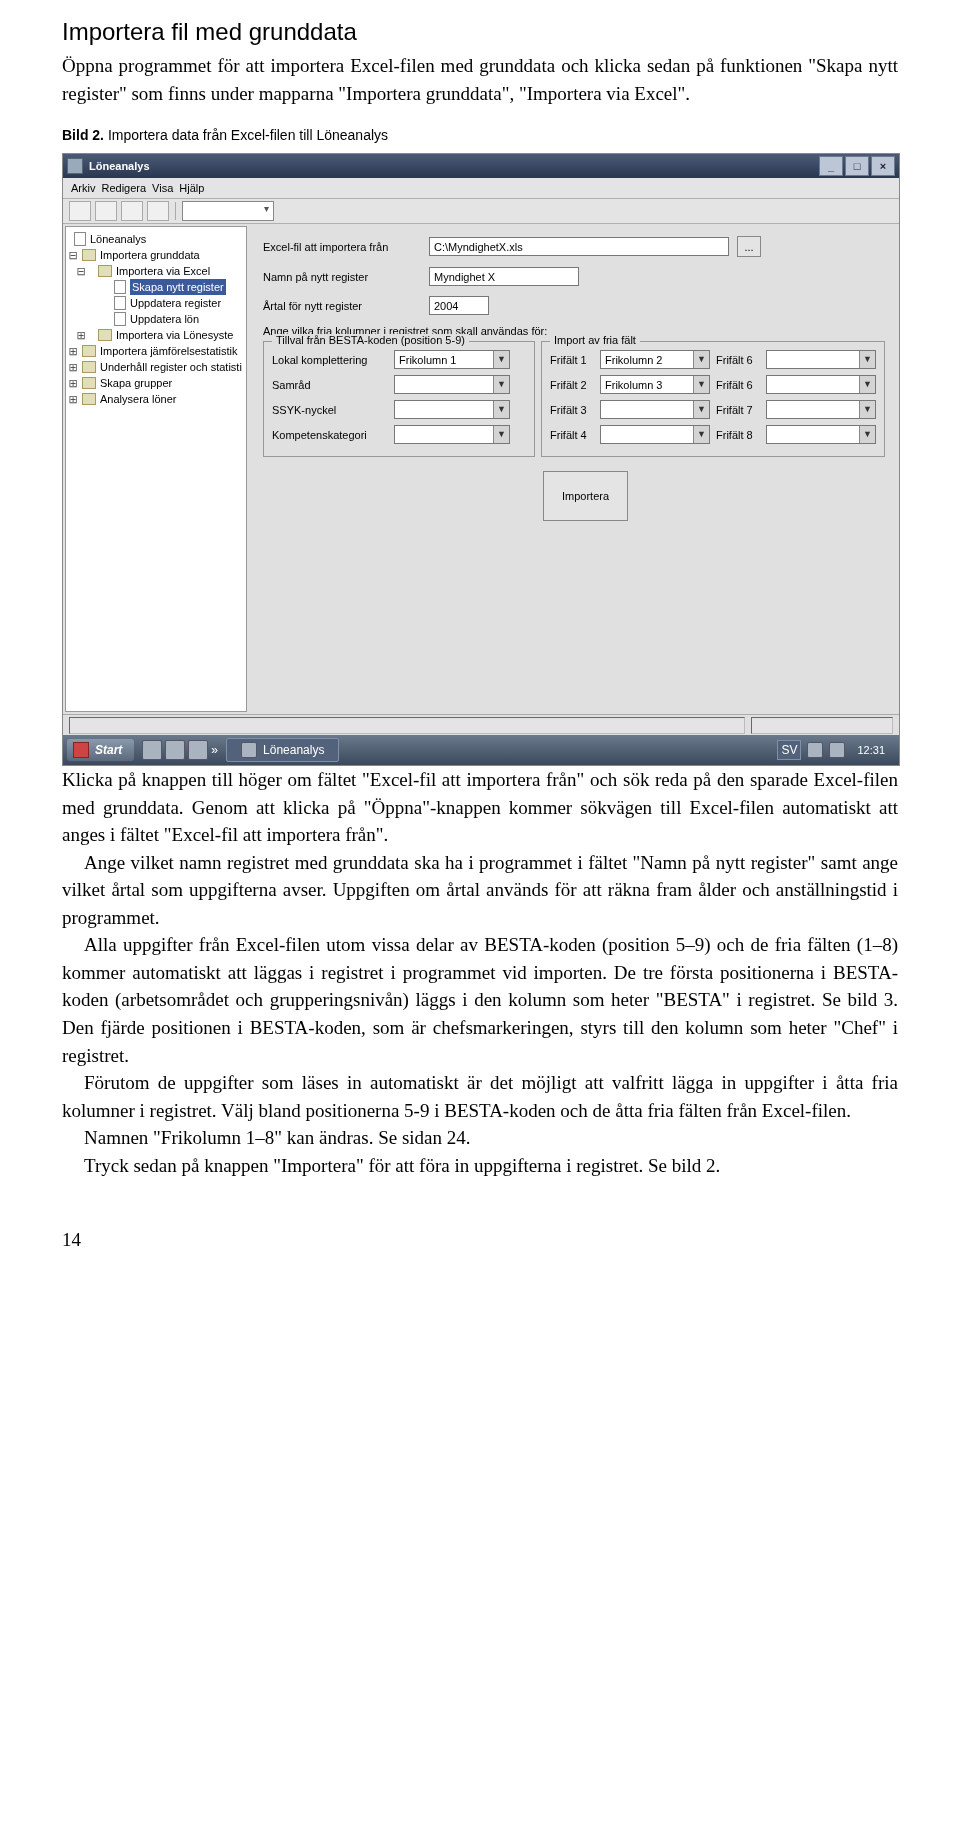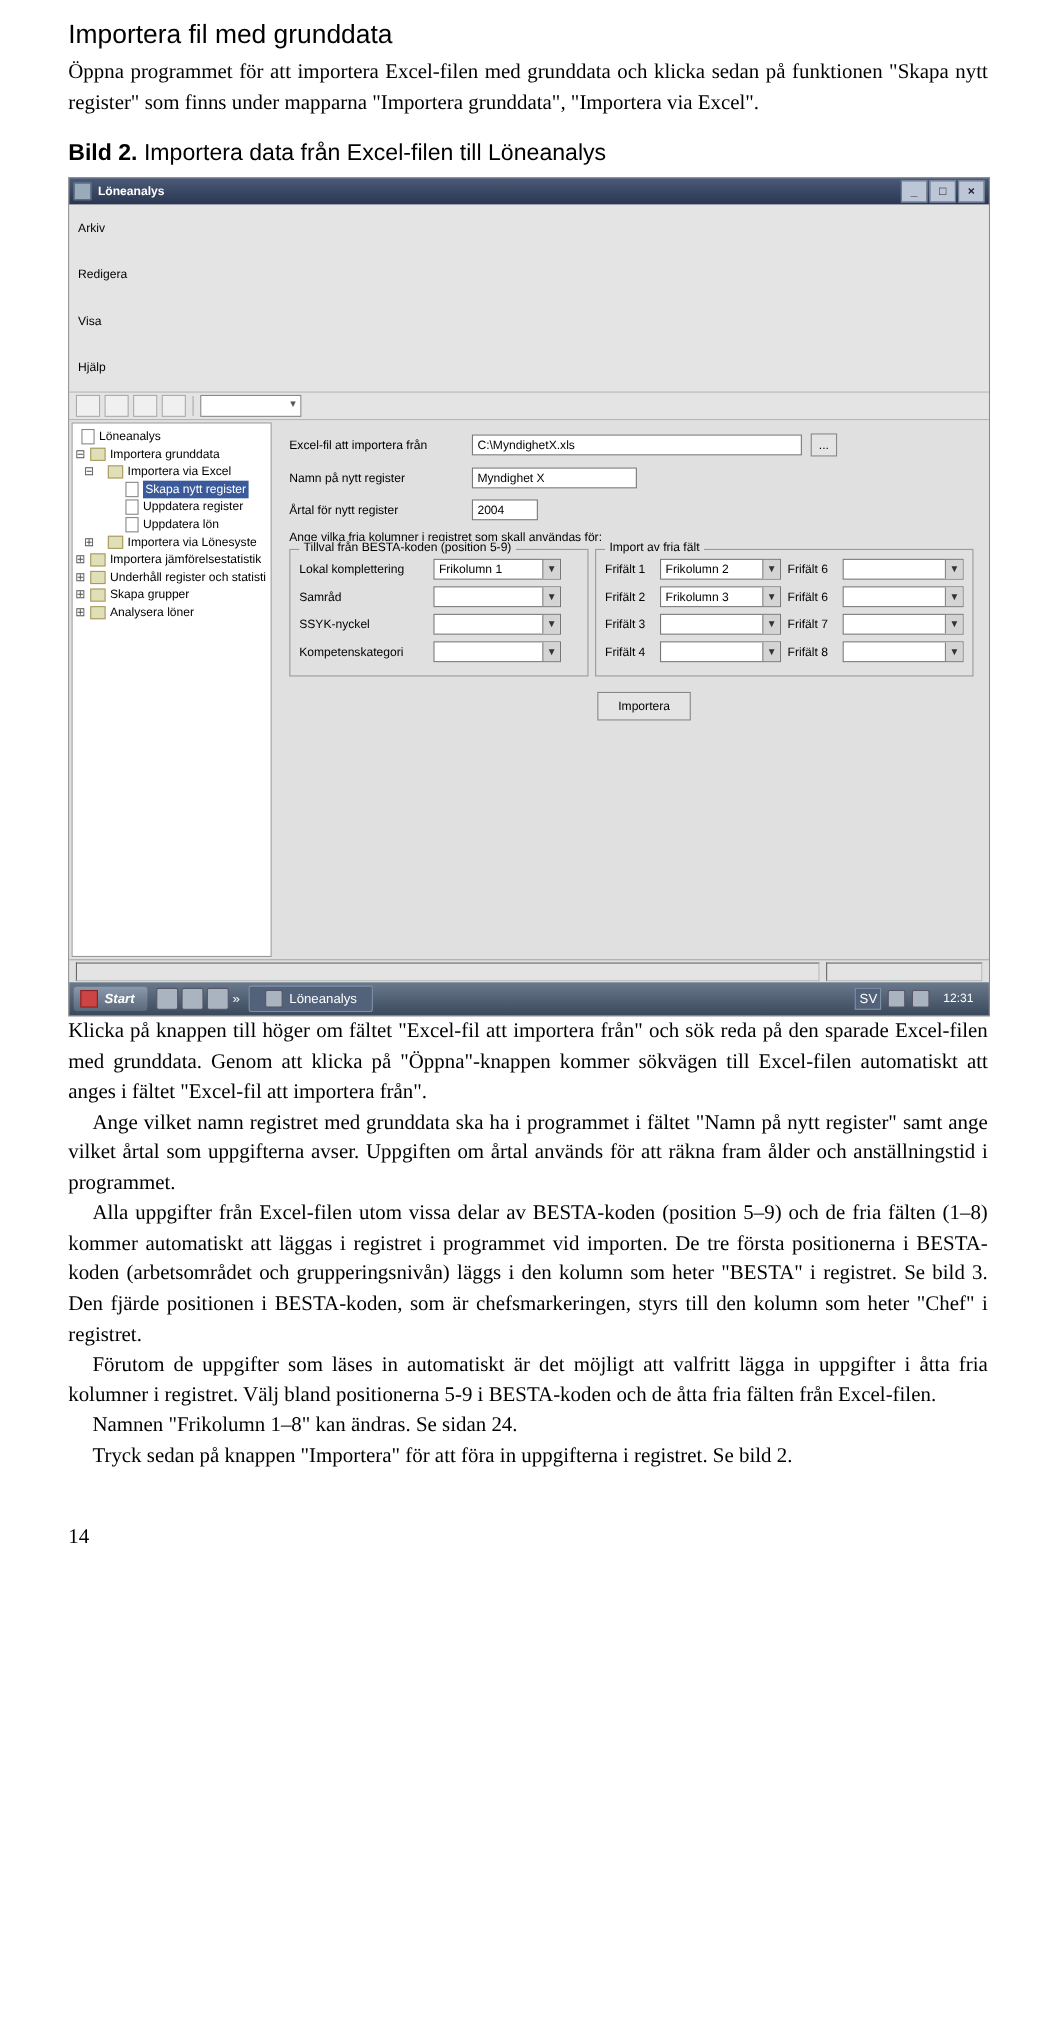--- a/index.html
+++ b/index.html
@@ -21,21 +21,21 @@
   p.intro, p.body {
     font-size: 19px;
     line-height: 1.45;
     margin: 0 0 6px 0;
     text-align: justify;
   }
   p.body { text-indent: 22px; margin: 0; }
   p.body.noindent { text-indent: 0; }
   .captionline {
     font-family: Arial, Helvetica, sans-serif;
-    font-size: 21px;
+    font-size: 14px;
     margin: 20px 0 10px 0;
   }
   .captionline .b { font-weight: bold; }
   .pagenum {
     font-size: 19px;
     margin-top: 50px;
   }
 
   
   .screenshot {
@@ -66,24 +66,23 @@
     width: 22px; height: 18px;
     background: #bcc6d6;
     border: 1px solid #6a7a90;
     margin-left: 2px;
     display: flex; align-items: center; justify-content: center;
     font-size: 11px; color: #223;
   }
   .menubar {
     background: #e4e4e4;
     display: flex;
-    padding: 14px 6px;
-    gap: 26px;
+    padding: 2px 6px;
+    gap: 2px;
     border-bottom: 1px solid #b0b0b0;
-    flex-direction: column;
   }
   .menubar span { padding: 2px 2px; }
   .toolbar {
     background: #e4e4e4;
     height: 24px;
     display: flex; align-items: center;
     padding: 0 6px; gap: 4px;
     border-bottom: 1px solid #b0b0b0;
   }
   .tbtn {
@@ -175,21 +174,21 @@
   .combo::after {
     content: ""; position: absolute; right: 0; top: 0;
     width: 15px; height: 100%;
     background: #d4d4d4; border-left: 1px solid #888;
   }
   .combo .arrow {
     position: absolute; right: 3px; top: 3px; font-size: 9px; color: #333; z-index: 1;
   }
   .btn {
     background: #e4e4e4; border: 1px solid #888;
-    padding: 6px 18px;
+    padding: 18px 18px;
     margin-top: 14px;
     display: inline-block;
   }
   .statusbar {
     height: 20px;
     background: #e0e0e0;
     border-top: 1px solid #aaa;
     display: flex; align-items: center;
     padding: 0 6px;
     gap: 6px;

